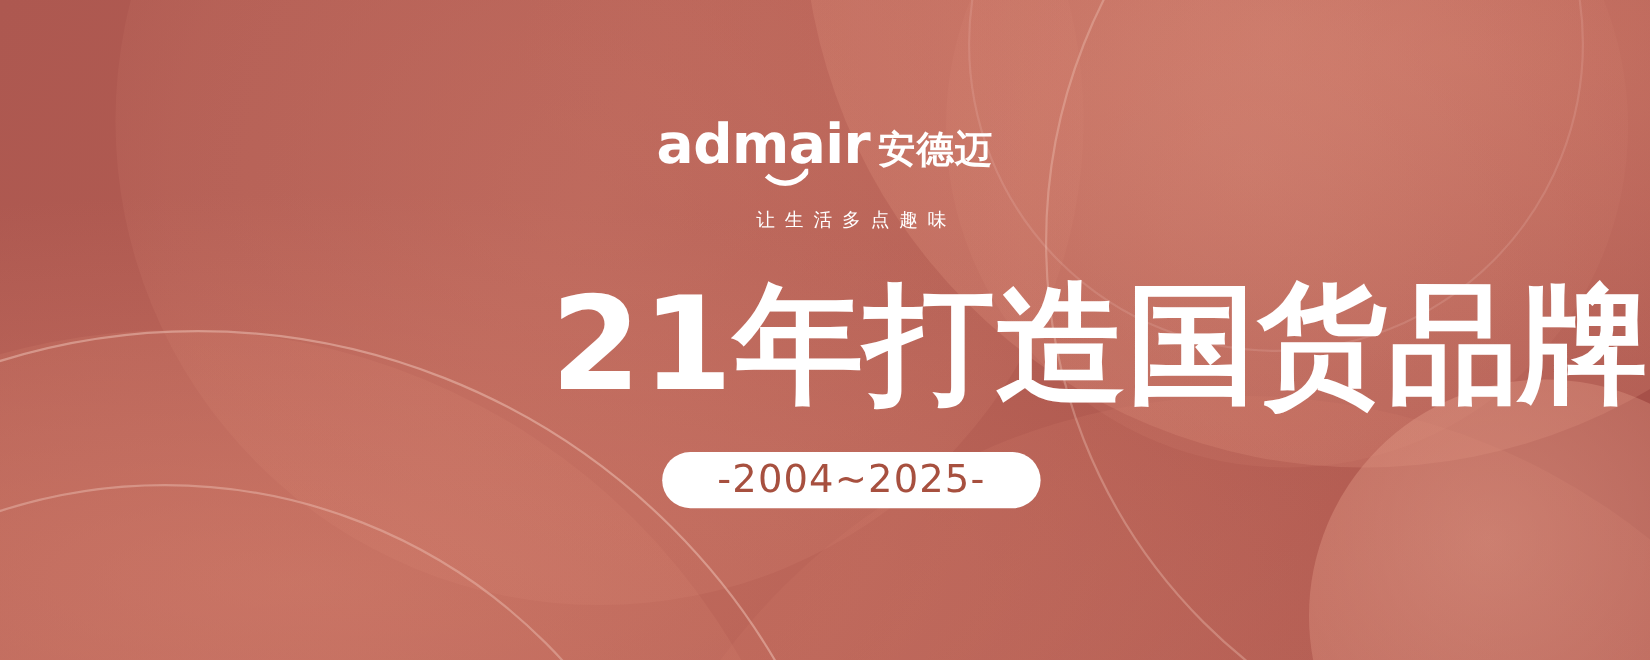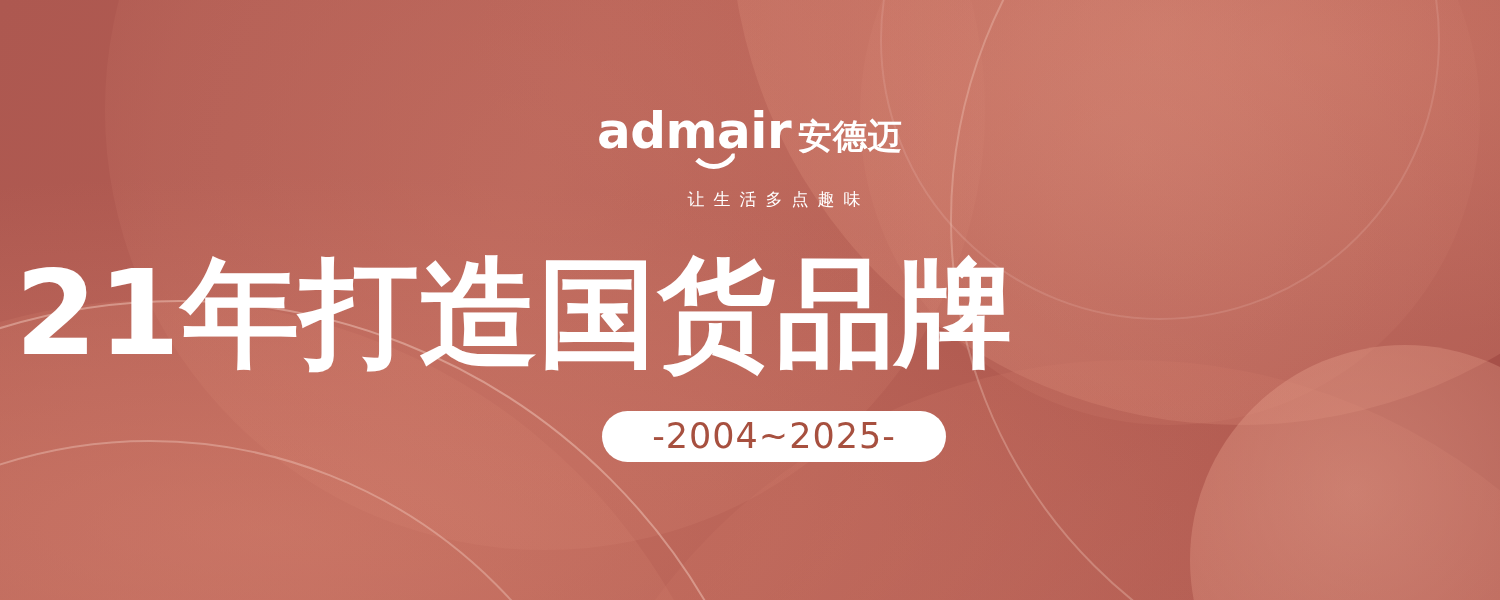--- a/index.html
+++ b/index.html
@@ -172,22 +172,22 @@
     color: #ffffff;
     letter-spacing: 9px;
     text-indent: 9px;
     margin-left: 48px;
   }
 
   
   .headline {
     position: absolute;
     top: 253px;
-    left: 15px; right: 0;
-    text-align: left;
+    left: 0; right: 0;
+    text-align: right;
     font-family: "DejaVu Sans", "Liberation Sans", sans-serif;
     font-size: 118px;
     font-weight: 700;
     color: #ffffff;
     line-height: 1.02;
     letter-spacing: 1px;
     white-space: nowrap;
   }
 
   

